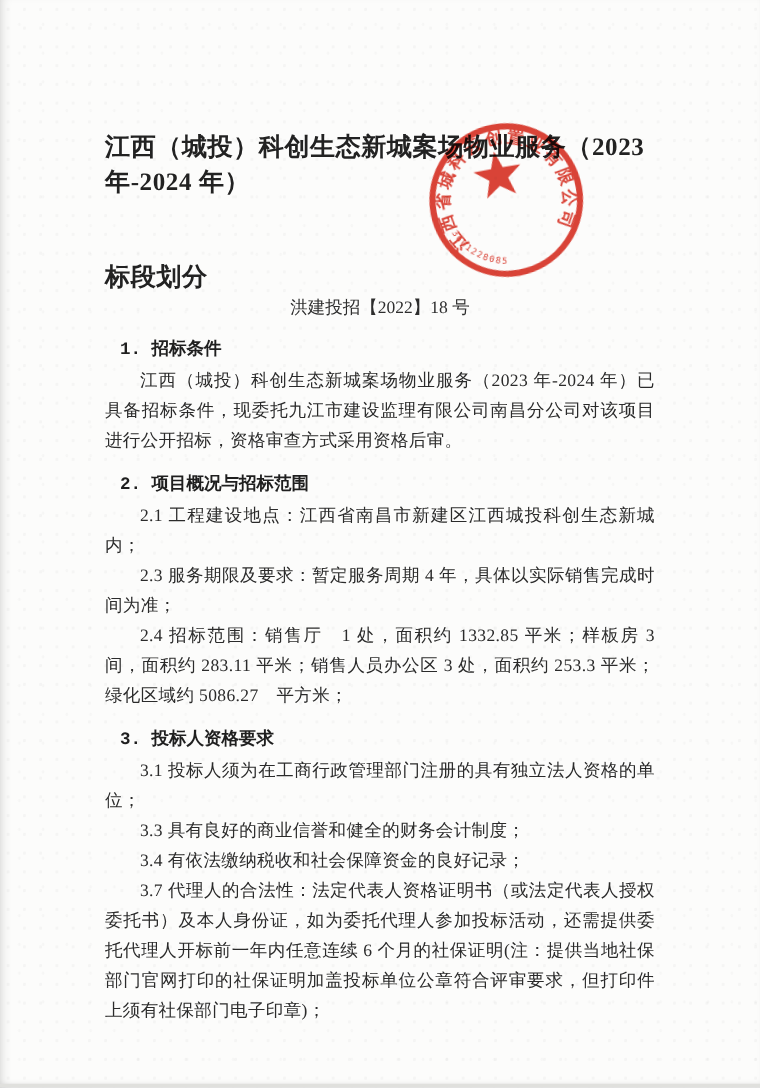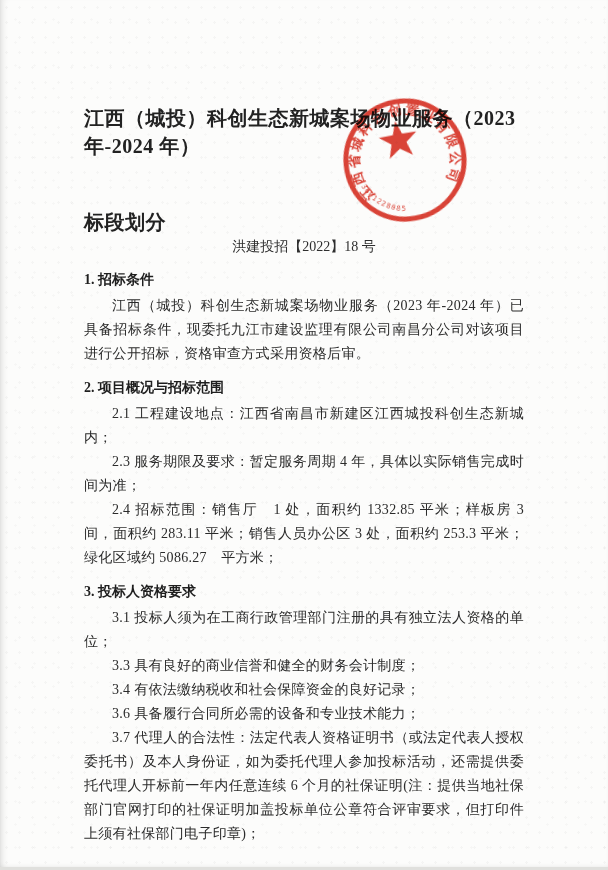--- a/index.html
+++ b/index.html
@@ -20,23 +20,23 @@
   }
   .content { padding:56px 84px 0 84px; }
   .title {
     font-weight:bold;
     font-size:20px; line-height:28px; letter-spacing:.5px;
     color:#222;
     margin-top:48px;
   }
   .doc-number { text-align:center; font-size:14px; line-height:22px; color:#2e2e2e; }
   h2.sec {
-    font-family:Liberation Serif, serif;
+    font-family:Liberation Mono, monospace;
     font-size:14px; font-weight:bold; color:#1f1f1f;
-    margin:10px 0 2px 0; line-height:24px;
+    margin:10px 0 2px 12px; line-height:24px;
   }
   p.para {
     margin:0; font-size:14px; line-height:24px;
     text-align:justify; text-indent:2em; color:#2b2b2b;
     letter-spacing:.3px;
   }
   .stamp {
     position:absolute; left:339px; top:90px; width:132px; height:140px;
     transform:rotate(-10deg);
     mix-blend-mode:multiply; opacity:.92;
@@ -64,21 +64,20 @@
 
     <h2 class="sec">2. 项目概况与招标范围</h2>
     <p class="para">2.1 工程建设地点：江西省南昌市新建区江西城投科创生态新城内；</p>
     <p class="para">2.3 服务期限及要求：暂定服务周期 4 年，具体以实际销售完成时间为准；</p>
     <p class="para">2.4 招标范围：销售厅　1 处，面积约 1332.85 平米；样板房 3　间，面积约 283.11 平米；销售人员办公区 3 处，面积约 253.3 平米；绿化区域约 5086.27　平方米；</p>
 
     <h2 class="sec">3. 投标人资格要求</h2>
     <p class="para">3.1 投标人须为在工商行政管理部门注册的具有独立法人资格的单位；</p>
     <p class="para">3.3 具有良好的商业信誉和健全的财务会计制度；</p>
     <p class="para">3.4 有依法缴纳税收和社会保障资金的良好记录；</p>
-    <p class="para">3.6 具备履行合同所必需的设备和专业技术能力；</p>
     <p class="para">3.7 代理人的合法性：法定代表人资格证明书（或法定代表人授权委托书）及本人身份证，如为委托代理人参加投标活动，还需提供委托代理人开标前一年内任意连续 6 个月的社保证明(注：提供当地社保部门官网打印的社保证明加盖投标单位公章符合评审要求，但打印件上须有社保部门电子印章)；</p>
 
   </div>
 
   <div class="stamp">
     <svg viewBox="0 0 132 140" xmlns="http://www.w3.org/2000/svg">
       <defs>
         <path id="seal-name-arc" d="M 30.8 99.6 A 46 46 0 1 1 101.2 99.6" fill="none"></path>
         <path id="seal-serial-arc" d="M 18.1 87.4 A 51 51 0 0 0 61.6 120.8" fill="none"></path>
       </defs>

